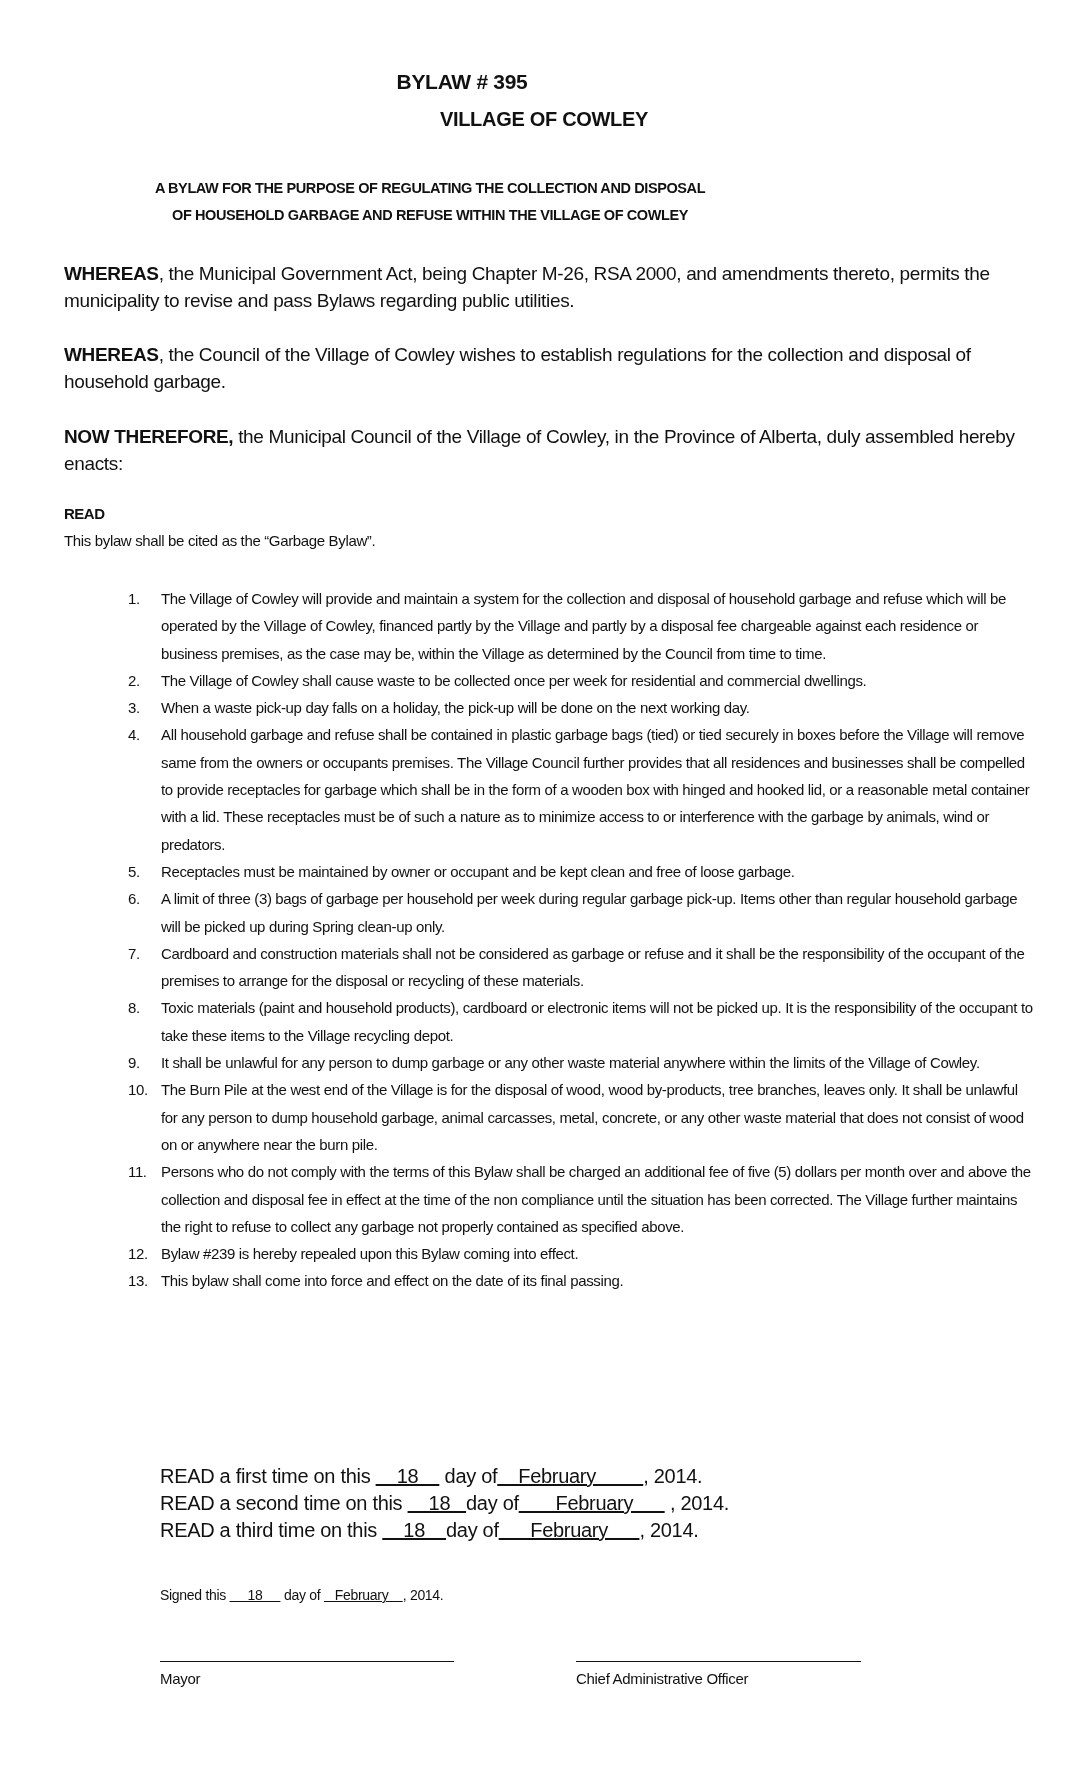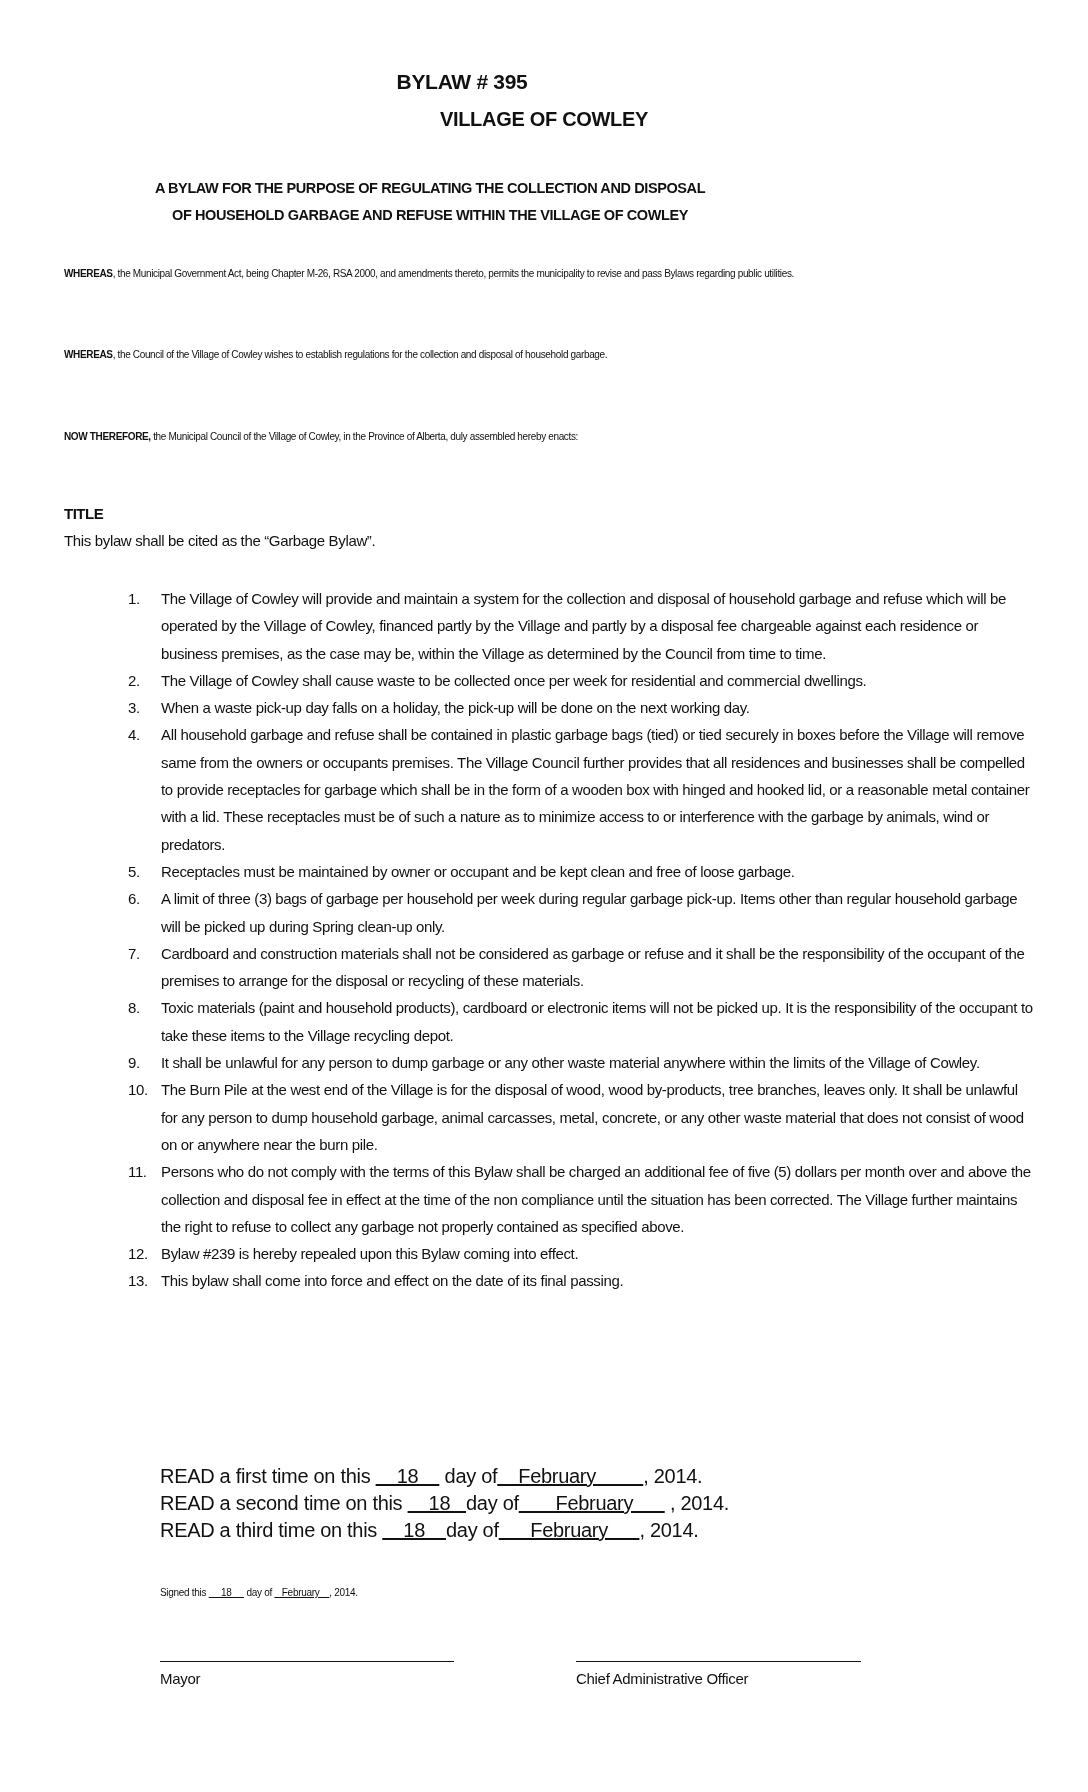--- a/index.html
+++ b/index.html
@@ -6,33 +6,33 @@
   body {
     width: 1088px; height: 1792px; position: relative; overflow: hidden;
     font-family: "Liberation Sans", "DejaVu Sans", sans-serif;
     color: #111111;
   }
   .page { position: absolute; left: 0; top: 0; width: 1088px; height: 1792px; }
   .center { text-align: center; font-weight: bold; }
   .title1 { position: absolute; left: 0; width: 924px; top: 70px; font-size: 21px; letter-spacing: -0.3px; text-align: center; }
   .title2 { position: absolute; left: 0; width: 1088px; top: 108px; font-size: 20px; letter-spacing: -0.3px; }
   .subtitle { position: absolute; left: 0; width: 860px; top: 175px; font-size: 14.5px; line-height: 27px; letter-spacing: -0.4px; }
-  .para { position: absolute; left: 64px; width: 960px; font-size: 10px; line-height: 27px; letter-spacing: -0.35px; }
+  .para { position: absolute; left: 64px; width: 960px; font-size: 19px; line-height: 27px; letter-spacing: -0.35px; }
   .para b { font-weight: bold; }
   .p1 { top: 260px; }
   .p2 { top: 341px; }
   .p3 { top: 423px; }
   .title-head { position: absolute; left: 64px; top: 505px; font-size: 15px; font-weight: bold; letter-spacing: -0.5px; }
   .title-text { position: absolute; left: 64px; top: 532px; font-size: 15px; letter-spacing: -0.35px; }
   .list { position: absolute; left: 128px; top: 585px; width: 910px; margin: 0; padding: 0; list-style: none; }
   .list li { position: relative; padding-left: 33px; font-size: 15px; line-height: 27.3px; letter-spacing: -0.35px; }
   .list li .num { position: absolute; left: 0; top: 0; }
   .reads { position: absolute; left: 160px; top: 1463px; font-size: 20px; line-height: 27px; letter-spacing: -0.3px; }
   .u { text-decoration: underline; white-space: pre; }
-  .signed { position: absolute; left: 160px; top: 1587px; font-size: 10px; letter-spacing: -0.3px; }
+  .signed { position: absolute; left: 160px; top: 1587px; font-size: 14px; letter-spacing: -0.3px; }
   .sigline { position: absolute; top: 1661px; height: 0; border-top: 1.5px solid #111; }
   .sig1 { left: 160px; width: 294px; }
   .sig2 { left: 576px; width: 285px; }
   .siglabel { position: absolute; top: 1670px; font-size: 15px; letter-spacing: -0.3px; }
   .sl1 { left: 160px; }
   .sl2 { left: 576px; }
 </style>
 </head>
 <body>
 
@@ -41,21 +41,21 @@
   <div class="center title2">VILLAGE OF COWLEY</div>
   <div class="center subtitle">
     <div>A BYLAW FOR THE PURPOSE OF REGULATING THE COLLECTION AND DISPOSAL</div>
     <div>OF HOUSEHOLD GARBAGE AND REFUSE WITHIN THE VILLAGE OF COWLEY</div>
   </div>
 
   <div class="para p1"><b>WHEREAS</b><span>, the Municipal Government Act, being Chapter M-26, RSA 2000, and amendments thereto, permits the municipality to revise and pass Bylaws regarding public utilities.</span></div>
   <div class="para p3"><b>NOW THEREFORE,</b><span> the Municipal Council of the Village of Cowley, in the Province of Alberta, duly assembled hereby enacts:</span></div>
   <div class="para p2"><b>WHEREAS</b><span>, the Council of the Village of Cowley wishes to establish regulations for the collection and disposal of household garbage.</span></div>
 
-  <div class="title-head">TITLE</div>
+  <div class="title-head">READ</div>
   <div class="title-text">This bylaw shall be cited as the “Garbage Bylaw”.</div>
 
   <ol class="list" id="clause-list">
       <li><span class="num">1.</span><span>The Village of Cowley will provide and maintain a system for the collection and disposal of household garbage and refuse which will be operated by the Village of Cowley, financed partly by the Village and partly by a disposal fee chargeable against each residence or business premises, as the case may be, within the Village as determined by the Council from time to time.</span></li>
       <li><span class="num">2.</span><span>The Village of Cowley shall cause waste to be collected once per week for residential and commercial dwellings.</span></li>
       <li><span class="num">3.</span><span>When a waste pick-up day falls on a holiday, the pick-up will be done on the next working day.</span></li>
       <li><span class="num">4.</span><span>All household garbage and refuse shall be contained in plastic garbage bags (tied) or tied securely in boxes before the Village will remove same from the owners or occupants premises.  The Village Council further provides that all residences and businesses shall be compelled to provide receptacles for garbage which shall be in the form of a wooden box with hinged and hooked lid, or a reasonable metal container with a lid. These receptacles must be of such a nature as to minimize access to or interference with the garbage by animals, wind or predators.</span></li>
       <li><span class="num">5.</span><span>Receptacles must be maintained by owner or occupant and be kept clean and free of loose garbage.</span></li>
       <li><span class="num">6.</span><span>A limit of three (3) bags of garbage per household per week during regular garbage pick-up. Items other than regular household garbage will be picked up during Spring clean-up only.</span></li>
       <li><span class="num">7.</span><span>Cardboard and construction materials shall not be considered as garbage or refuse and it shall be the responsibility of the occupant of the premises to arrange for the disposal or recycling of these materials.</span></li>

